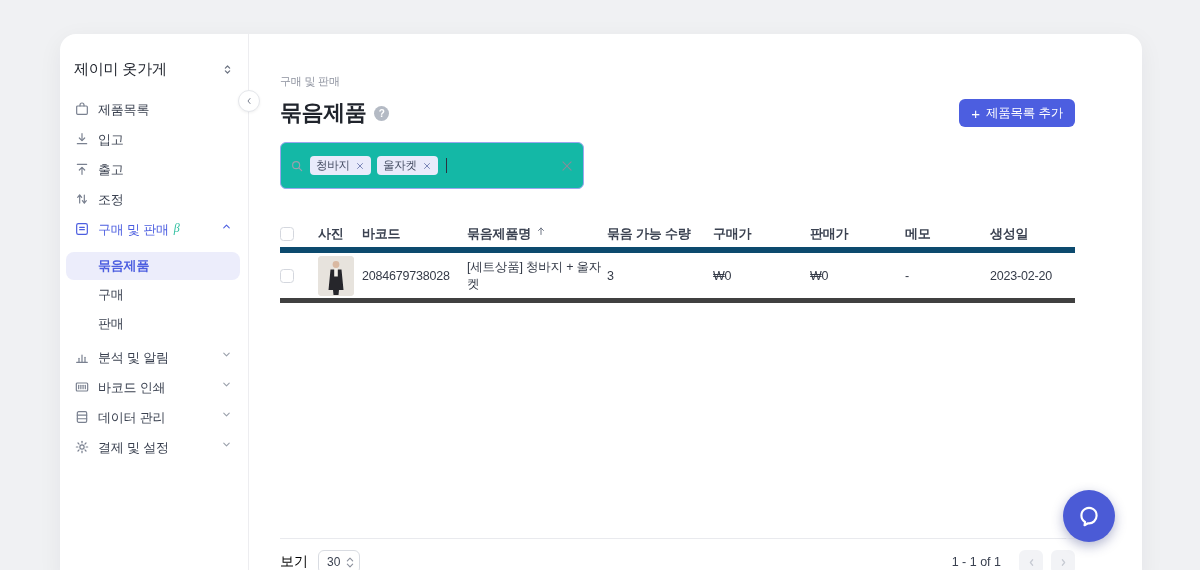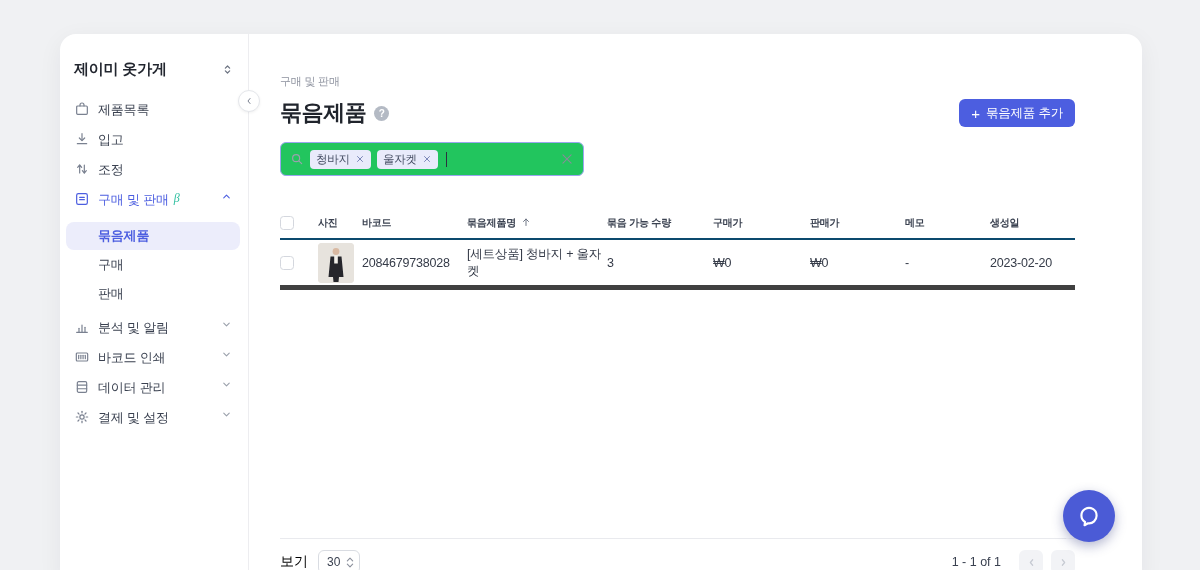--- a/index.html
+++ b/index.html
@@ -18,21 +18,21 @@
   }
   
   .sidebar {
     width:189px; flex:0 0 189px; border-right:1px solid #ededf0;
     padding-top:0; position:relative;
   }
   .store-row {
     display:flex; align-items:center; justify-content:space-between;
     padding:26px 14px 0 14px; margin-bottom:22px;
   }
-  .store-name { font-size:15px; font-weight:700; color:#22262f; letter-spacing:-.2px; }
+  .store-name { font-size:15px; font-weight:400; color:#22262f; letter-spacing:-.2px; }
   .mi {
     display:flex; align-items:flex-start; height:30px;
     padding:0 16px 0 14px; cursor:pointer; font-size:13px; color:#3a4150;
   }
   .mi .ic { width:16px; height:16px; flex:0 0 16px; margin-right:8px; color:#7a8190; display:flex; align-items:center; }
   .mi .lbl { letter-spacing:-.2px; }
   .mi .chev { margin-left:auto; color:#9aa0ab; display:flex; }
   .mi.section-active .lbl, .mi.section-active .ic, .mi.section-active .chev { color:#4c5ee0; }
   .beta { font-style:italic; color:#2fbfa0; font-size:12px; margin-left:5px; font-family:"Liberation Serif","DejaVu Serif",serif; }
   .sub {
@@ -60,40 +60,40 @@
     margin-left:8px; cursor:pointer;
   }
   .add-btn {
     margin-left:auto; height:28px; padding:0 12px; border:none; border-radius:6px;
     background:#4c5ee0; color:#fff; font-size:12.5px; letter-spacing:-.2px;
     display:flex; align-items:center; gap:6px; cursor:pointer;
     font-family:"Liberation Sans","DejaVu Sans",sans-serif;
   }
   .add-btn .plus { font-size:15px; font-weight:400; line-height:1; }
   .searchbox {
-    margin-top:14px; width:304px; height:34px; border:1.5px solid #9aa6ef; border-radius:6px;
-    display:flex; align-items:center; padding:0 9px; gap:6px; background:#22c55e;text-align:right;
+    margin-top:14px; width:304px; height:47px; border:1.5px solid #9aa6ef; border-radius:6px;
+    display:flex; align-items:center; padding:0 9px; gap:6px; background:#14b8a6;text-align:right;
   }
   .searchbox .mag { color:#9aa0ad; display:flex; }
   .tag {
     background:#e9ebfb; border-radius:4px; height:19px; display:flex; align-items:center;
     gap:5px; padding:0 6px; font-size:11.5px; color:#454d63; letter-spacing:-.2px;
   }
   .tag .tx { color:#7b86b8; font-size:11px; cursor:pointer; line-height:1; display:flex; }
   .caret { width:1.5px; height:15px; background:#2c3240; margin-left:2px; animation:blink 1s steps(1) infinite; }
   @keyframes blink { 50% { opacity:0; } }
   .clear-x { margin-left:auto; color:#878d99; cursor:pointer; display:flex; }
   
   .tbl { margin-top:31px; }
   .trow {
     display:grid;
     grid-template-columns:38px 44px 105px 140px 106px 97px 95px 85px 85px;
     align-items:center;
   }
-  .thead { height:33px; border-bottom:2px solid #0c4a6e; font-size:10px; font-weight:700; color:#3b4251; letter-spacing:-.2px; }
+  .thead { height:33px; border-bottom:6px solid #0c4a6e; font-size:13px; font-weight:700; color:#3b4251; letter-spacing:-.2px; }
   .tbody-row { height:50px; border-bottom:5px solid #404040; font-size:12.5px; color:#353b48; letter-spacing:-.2px; }
   .cb {
     width:14px; height:14px; border:1.5px solid #d4d7de; border-radius:3.5px; background:#fff; cursor:pointer;
   }
   .col-sort { display:flex; gap:4px; cursor:pointer; }
   .sort-ic { color:#6f7685; display:flex; }
   .photo {
     width:36px; height:40px; border-radius:4px; overflow:hidden; background:#e7e3dd; cursor:pointer;
   }
   
@@ -156,20 +156,30 @@
       <span class="ic">
         <svg width="16" height="16" viewBox="0 0 24 24" fill="none" stroke="currentColor" stroke-width="1.8" stroke-linecap="round" stroke-linejoin="round">
             <path d="M12 4v10"></path>
             <polyline points="8,10.5 12,14.5 16,10.5"></polyline>
             <path d="M5 19h14"></path>
           </svg>
       </span>
       <span class="lbl">입고</span>
     </div>
 
+    <div class="mi">
+      <span class="ic">
+        <svg width="16" height="16" viewBox="0 0 24 24" fill="none" stroke="currentColor" stroke-width="1.8" stroke-linecap="round" stroke-linejoin="round">
+            <path d="M5 5h14"></path>
+            <path d="M12 20V10"></path>
+            <polyline points="8,13.5 12,9.5 16,13.5"></polyline>
+          </svg>
+      </span>
+      <span class="lbl">출고</span>
+    </div>
 
     <div class="mi">
       <span class="ic">
         <svg width="16" height="16" viewBox="0 0 24 24" fill="none" stroke="currentColor" stroke-width="1.8" stroke-linecap="round" stroke-linejoin="round">
             <path d="M8.5 18V6.5"></path>
             <polyline points="5.5,9.5 8.5,6 11.5,9.5"></polyline>
             <path d="M15.5 6v11.5"></path>
             <polyline points="12.5,14.5 15.5,18 18.5,14.5"></polyline>
           </svg>
       </span>
@@ -281,21 +291,21 @@
   </div>
 
   <div class="main">
     <div class="breadcrumb">구매 및 판매</div>
 
     <div class="title-row">
       <span class="page-title">묶음제품</span>
       <span class="help-dot">?</span>
       <button class="add-btn">
         <span class="plus">+</span>
-        <span>묶음제품 추가</span>
+        <span>제품목록 추가</span>
       </button>
     </div>
 
     <div class="searchbox">
       <span class="mag">
         <svg width="14" height="14" viewBox="0 0 24 24" fill="none" stroke="currentColor" stroke-width="2" stroke-linecap="round">
             <circle cx="10.5" cy="10.5" r="6"></circle>
             <path d="M15.5 15.5L20 20"></path>
           </svg>
       </span>

